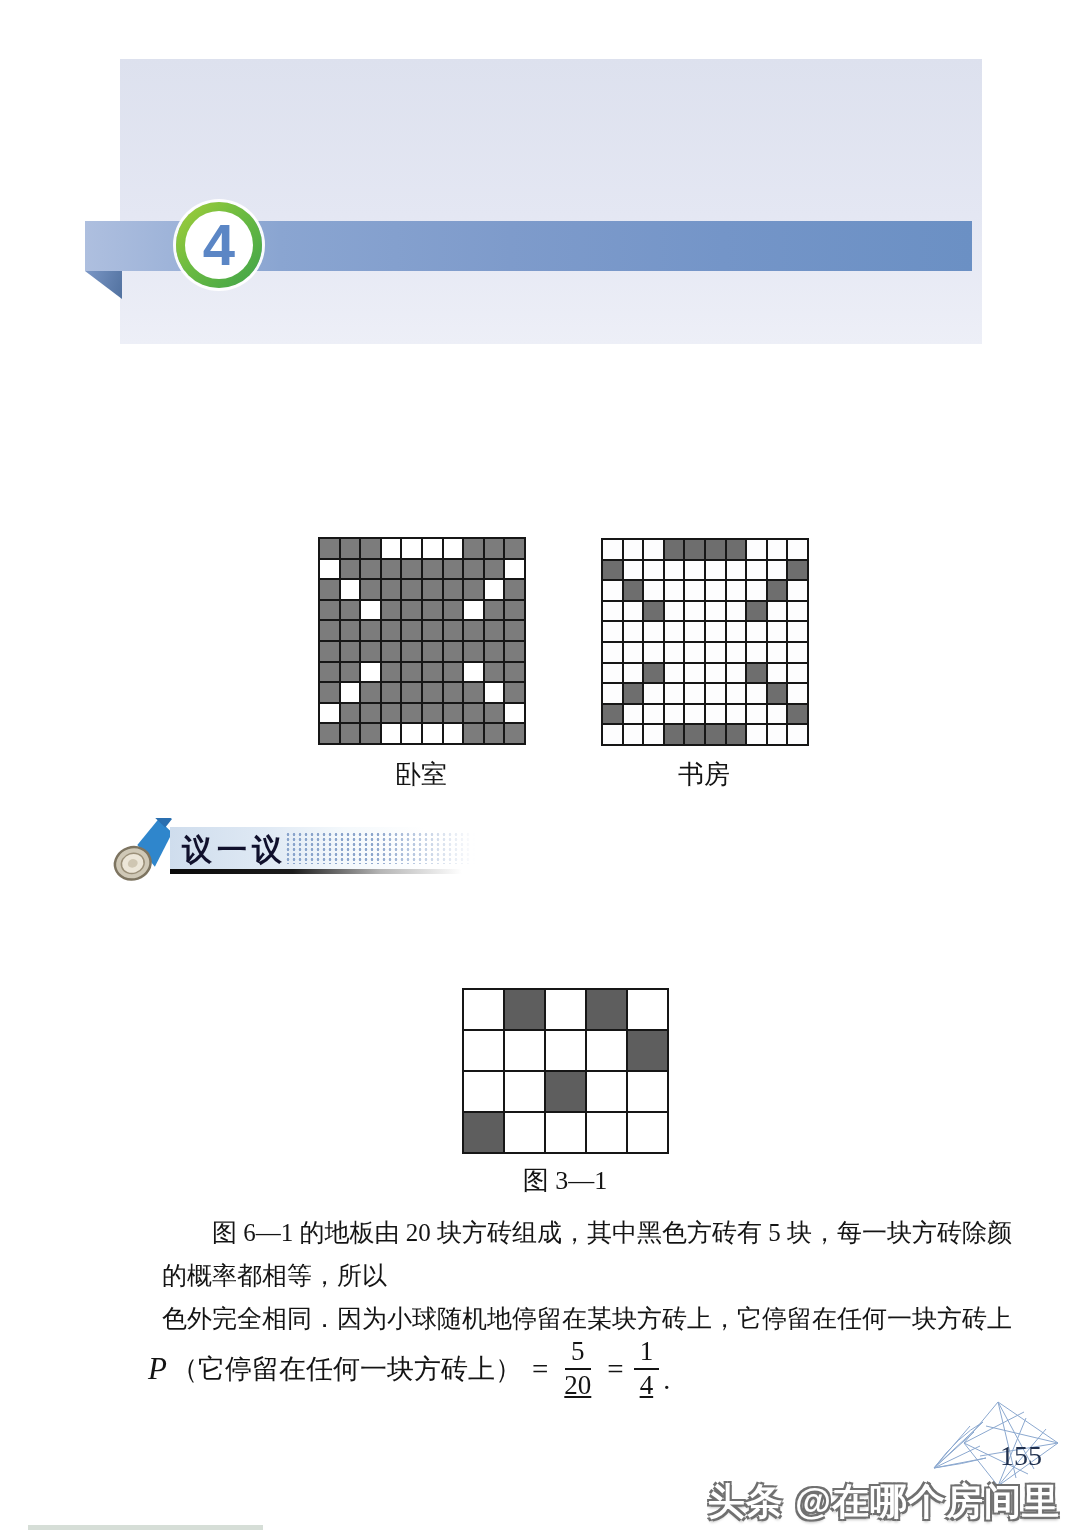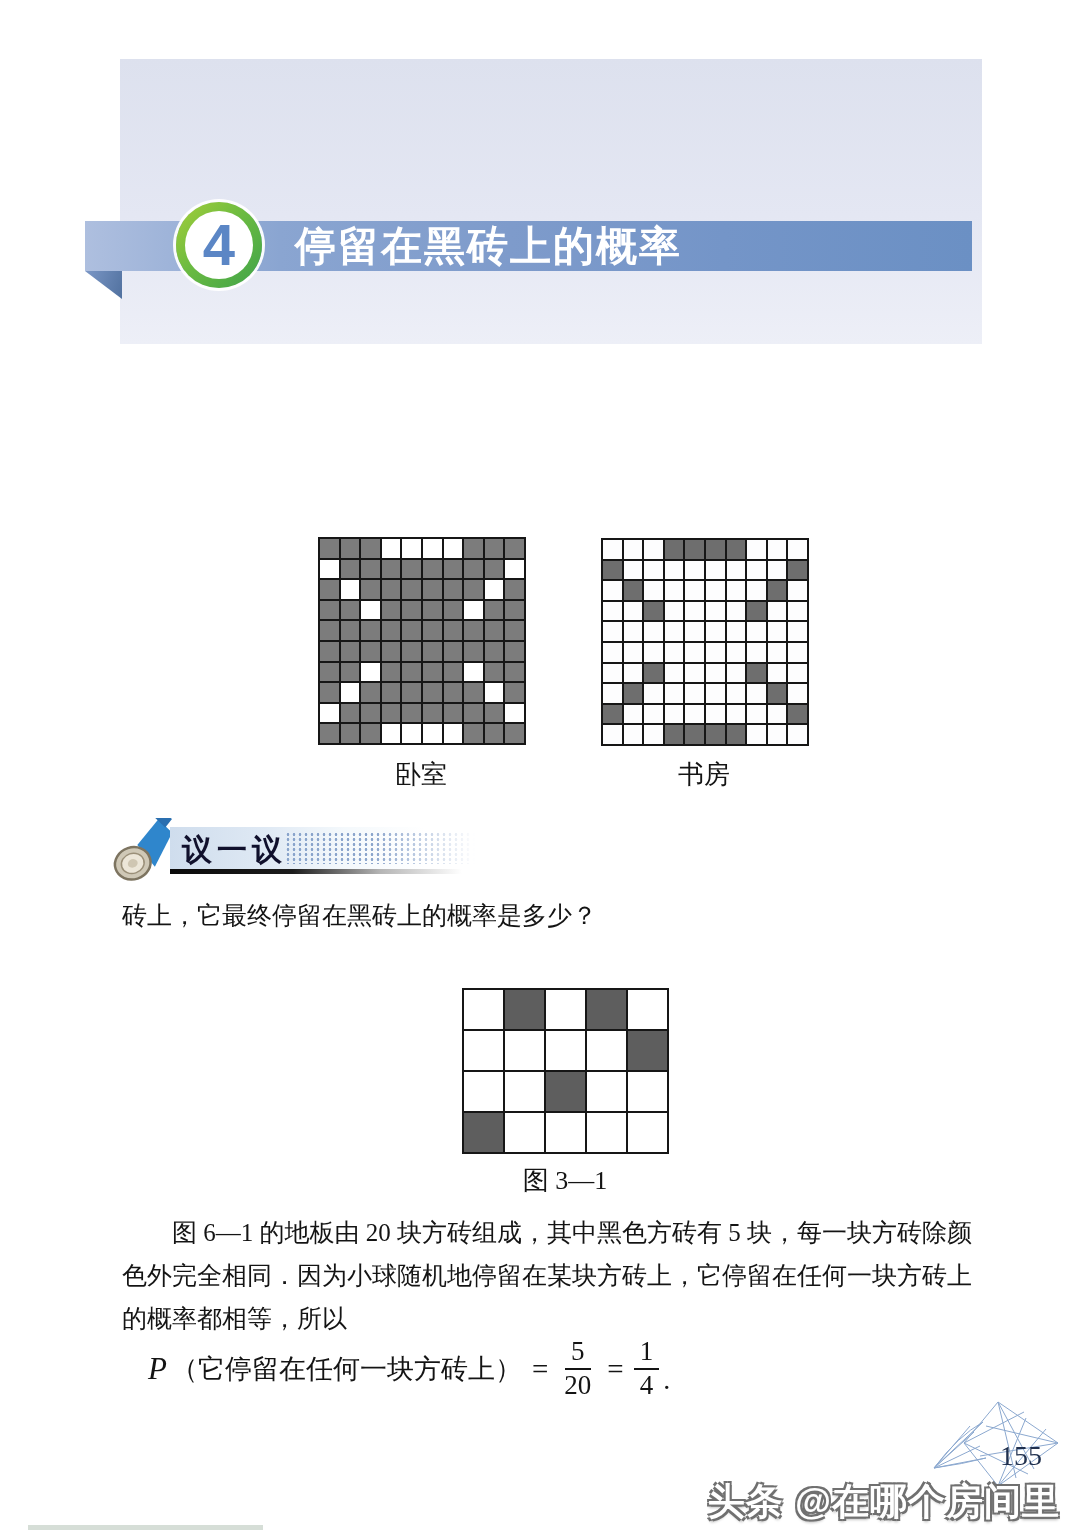--- a/index.html
+++ b/index.html
@@ -24,21 +24,21 @@
   .section-title{position:absolute;left:295px;top:226px;width:600px;
              font-family:"Liberation Sans","DejaVu Sans",sans-serif;font-weight:bold;
              font-size:41px;line-height:41px;color:#ffffff;letter-spacing:2px;}
 
   
   .textblock{position:absolute;left:122px;width:856px;font-size:25px;line-height:40px;color:#141414;}
   .textblock .indent{ text-indent:50px; }
   .textblock .qindent{ padding-left:14px; }
   #intro-block{top:358px;}
   #discuss-para{top:896px;}
-  #conclusion-para{top:1211px;line-height:43px;}
+  #conclusion-para{top:1211px;line-height:43px;margin-left:40px;}
 
   
   .grid{display:grid;gap:2px;background:#161616;border:2px solid #161616;
         position:absolute;width:max-content;height:max-content;}
   .grid-small{grid-template-columns:repeat(10,18.6px);grid-auto-rows:18.6px;}
   .grid-large{grid-template-columns:repeat(5,39px);grid-auto-rows:39px;}
   #bedroom-grid{left:318px;top:537px;}
   #study-grid{left:601px;top:538px;}
   #figure-grid{left:462px;top:988px;}
   .grid-caption{position:absolute;width:210px;text-align:center;font-size:26px;color:#141414;}
@@ -61,21 +61,21 @@
   .banner-underline{position:absolute;left:170px;top:869px;width:292px;height:5px;
           background:linear-gradient(to right,#0a0a0a 0%,#1c1c1c 42%,rgba(120,120,120,.55) 72%,rgba(180,180,180,0) 100%);}
 
   
   #formula{position:absolute;left:148px;top:1326px;height:86px;display:flex;align-items:center;font-size:28px;color:#141414;}
   .f-p{font-style:italic;font-size:31px;margin-right:4px;}
   .f-arg{font-size:27px;}
   .f-eq{margin:0 10px;font-size:29px;}
   .frac{display:inline-flex;flex-direction:column;align-items:center;font-size:27px;line-height:1.18;}
   .frac .num{padding:0 6px;border-bottom:2px solid #141414;}
-  .frac .den{padding:0 6px;}
+  .frac .den{padding:0 6px;text-decoration:underline;}
   .f-period{align-self:flex-end;margin-left:4px;font-size:28px;line-height:1;padding-bottom:18px;}
 
   
   #fish{position:absolute;left:928px;top:1396px;width:142px;height:98px;}
   #page-number{position:absolute;left:982px;top:1440px;width:78px;text-align:center;
           font-size:28px;color:#20304e;}
   #watermark{position:absolute;right:20px;top:1477px;
           font-family:"Liberation Sans","DejaVu Sans",sans-serif;font-weight:bold;
           font-size:37px;letter-spacing:1px;color:#ffffff;
           text-shadow:-2px -2px 0 #707070,2px -2px 0 #707070,-2px 2px 0 #707070,2px 2px 0 #707070,0 3px 3px rgba(0,0,0,.3);}
@@ -87,21 +87,20 @@
 <div id="page">
 
   <div class="top-panel"></div>
   <div class="ribbon-band"></div>
   <div class="ribbon-fold"></div>
   <div class="badge">
     <div class="badge-inner">
       <span class="badge-num">4</span>
     </div>
   </div>
-  <div class="section-title">停留在黑砖上的概率</div>
 
 
   <div class="grid grid-small" id="bedroom-grid">
       <div style="background: rgb(124, 124, 124);"></div>
       <div style="background: rgb(124, 124, 124);"></div>
       <div style="background: rgb(124, 124, 124);"></div>
       <div style="background: rgb(255, 255, 255);"></div>
       <div style="background: rgb(255, 255, 255);"></div>
       <div style="background: rgb(255, 255, 255);"></div>
       <div style="background: rgb(255, 255, 255);"></div>
@@ -312,21 +311,20 @@
       <ellipse cx="26" cy="42" rx="11.5" ry="10" fill="#ece6d8" stroke="#9a8f78" stroke-width="1.5"></ellipse>
       <ellipse cx="26" cy="42" rx="5" ry="4.2" fill="#cfc6b2"></ellipse>
     </g>
   </svg>
   <div class="banner">
     <span class="banner-label">议一议</span>
   </div>
   <div class="banner-underline"></div>
 
   <div class="textblock" id="discuss-para">
-    <div>砖上，它最终停留在黑砖上的概率是多少？</div>
   </div>
 
   <div class="grid grid-large" id="figure-grid">
       <div style="background: rgb(255, 255, 255);"></div>
       <div style="background: rgb(94, 94, 94);"></div>
       <div style="background: rgb(255, 255, 255);"></div>
       <div style="background: rgb(94, 94, 94);"></div>
       <div style="background: rgb(255, 255, 255);"></div>
       <div style="background: rgb(255, 255, 255);"></div>
       <div style="background: rgb(255, 255, 255);"></div>
@@ -341,22 +339,22 @@
       <div style="background: rgb(94, 94, 94);"></div>
       <div style="background: rgb(255, 255, 255);"></div>
       <div style="background: rgb(255, 255, 255);"></div>
       <div style="background: rgb(255, 255, 255);"></div>
       <div style="background: rgb(255, 255, 255);"></div>
     </div>
   <div class="grid-caption" id="figure-caption">图 3—1</div>
 
   <div class="textblock" id="conclusion-para">
     <div class="indent">图 6—1 的地板由 20 块方砖组成，其中黑色方砖有 5 块，每一块方砖除颜</div>
+    <div>的概率都相等，所以</div>
     <div>色外完全相同．因为小球随机地停留在某块方砖上，它停留在任何一块方砖上</div>
-    <div>的概率都相等，所以</div>
   </div>
 
   <div id="formula">
     <span class="f-p">P</span>
     <span class="f-arg">（它停留在任何一块方砖上）</span>
     <span class="f-eq">=</span>
     <span class="frac">
       <span class="num">5</span>
       <span class="den">20</span>
     </span>

